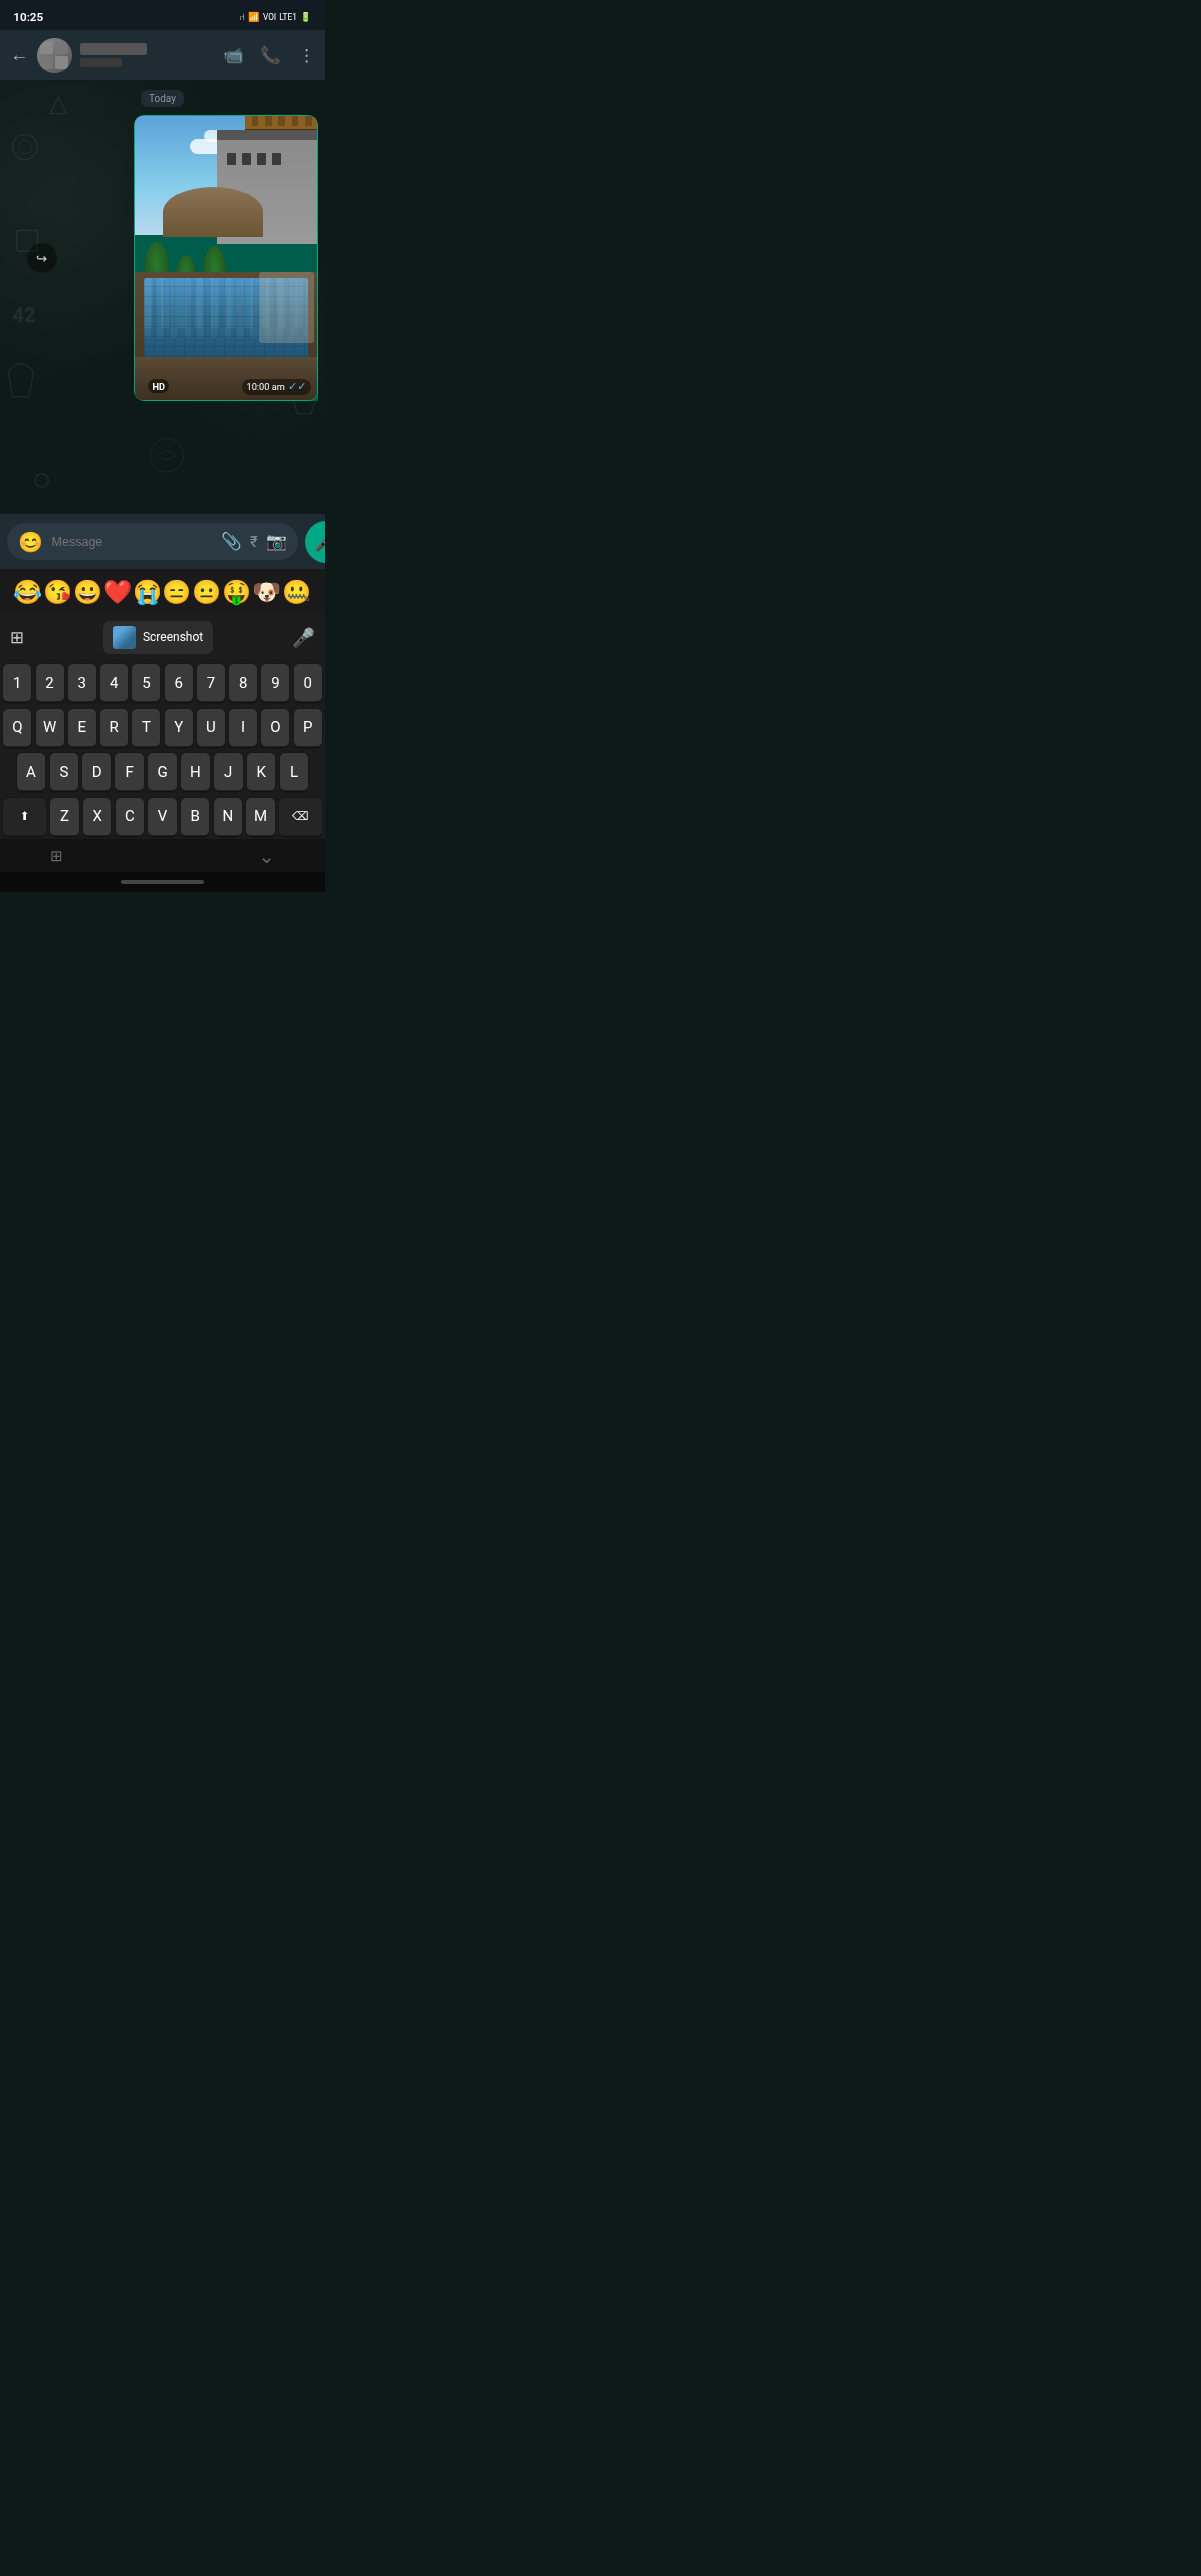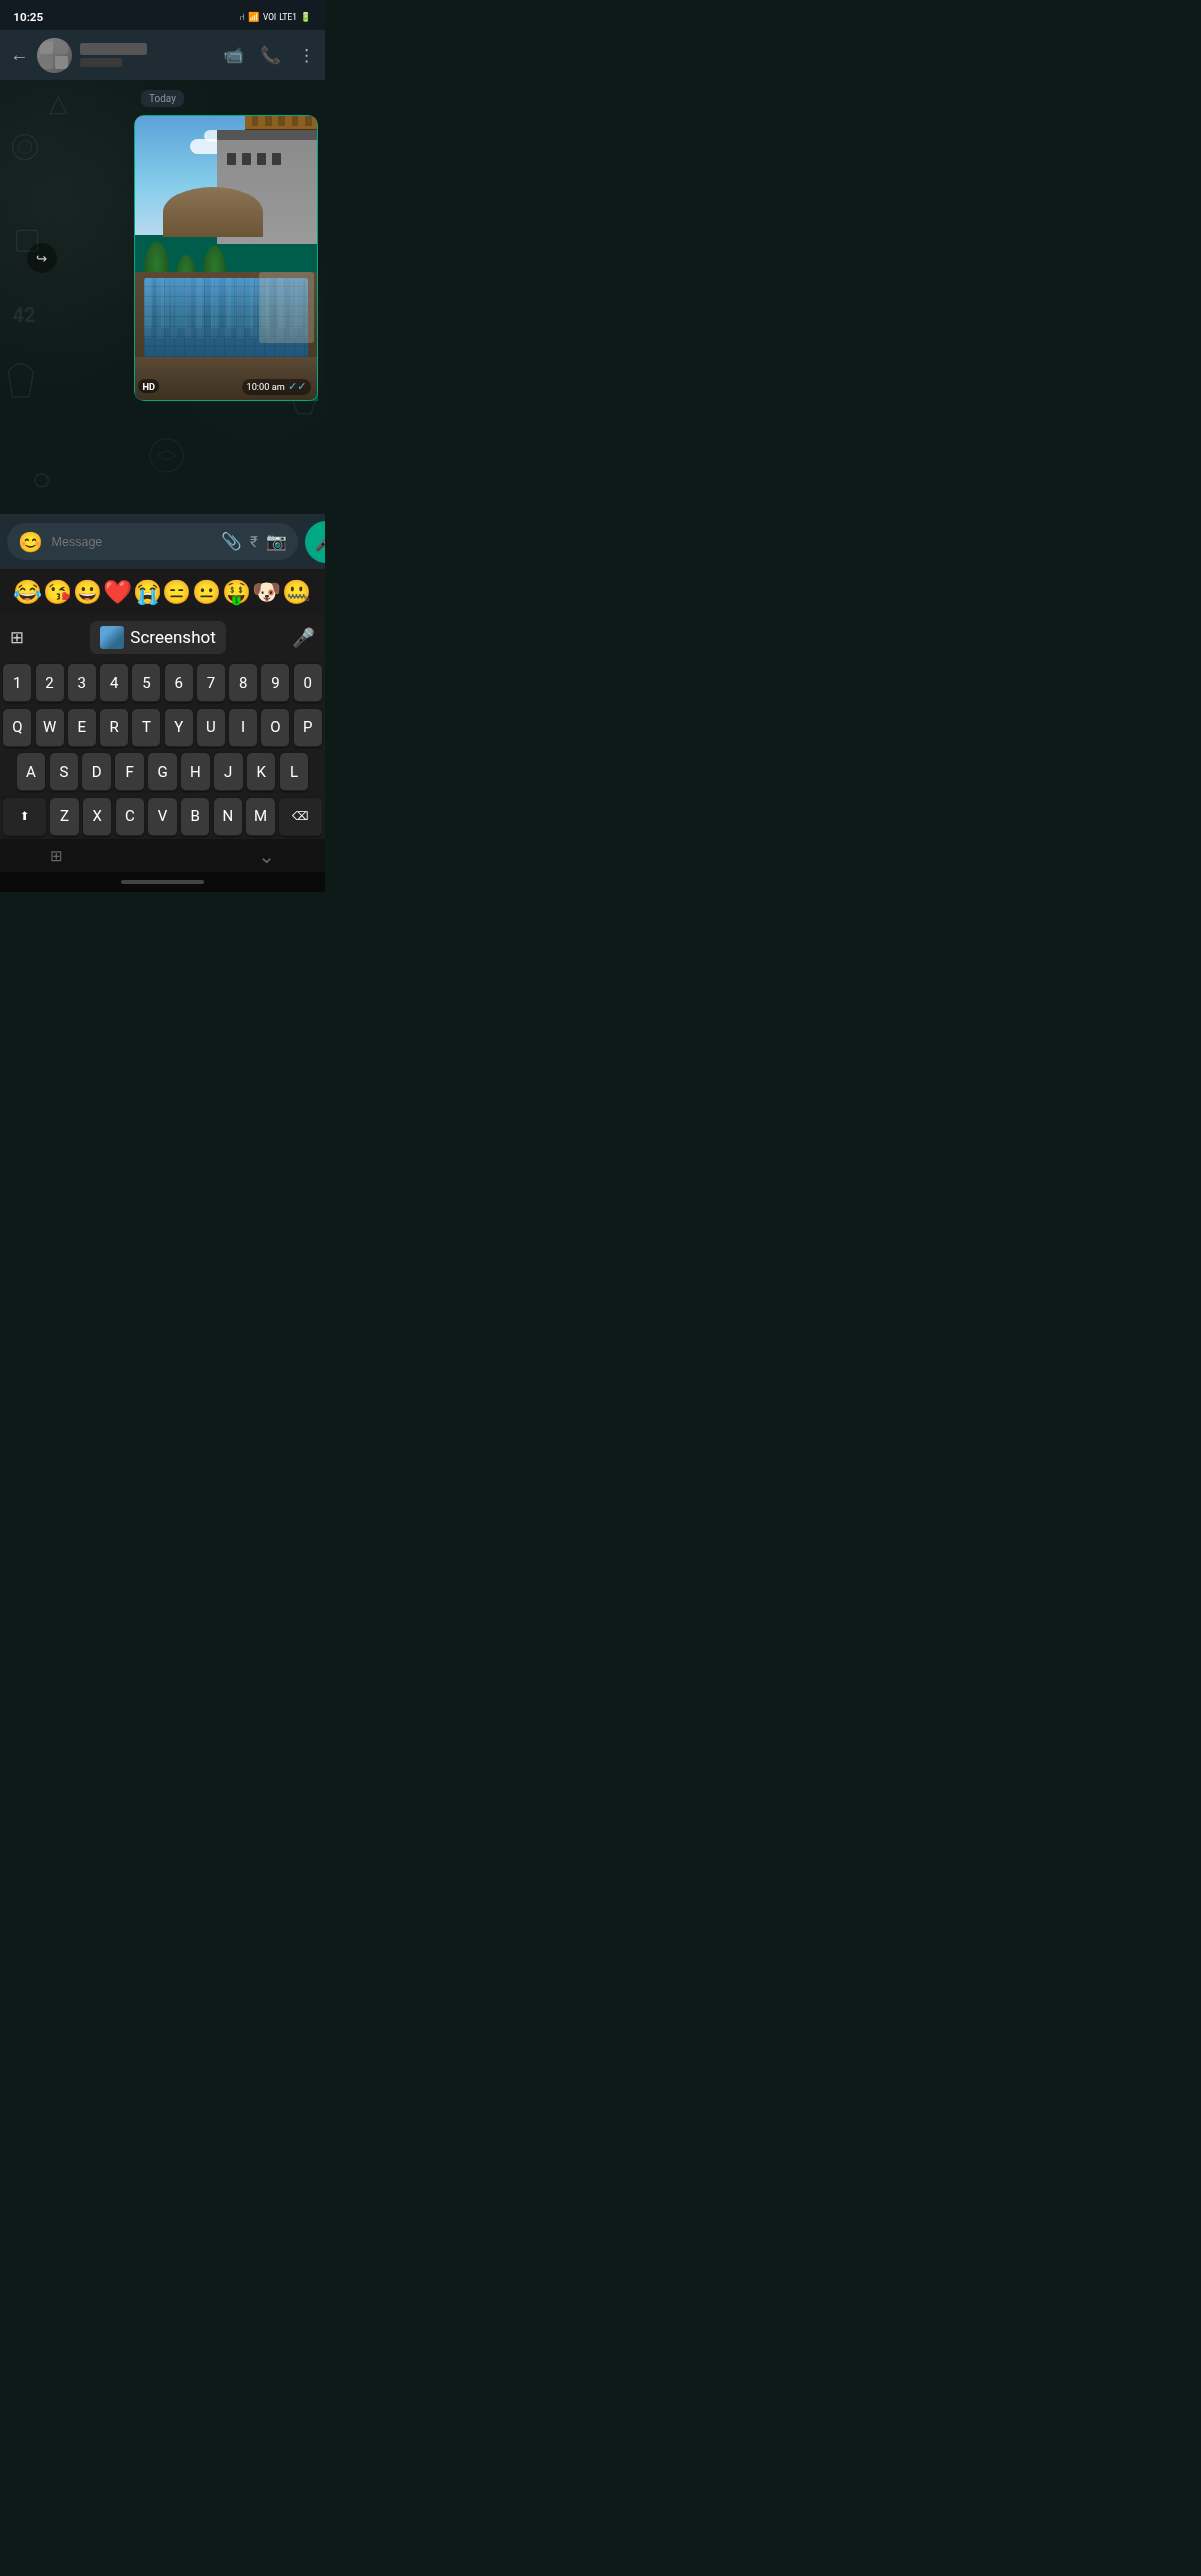--- a/index.html
+++ b/index.html
@@ -245,21 +245,21 @@
       background: repeating-linear-gradient(
         180deg,
         #6b4c1a 0px, #6b4c1a 3.3px,
         #8b6020 3.3px, #8b6020 6.7px
       );
       border-bottom: 2.5px solid #4a3010;
     }
     .hd-badge {
       position: absolute;
       bottom: 6.7px;
-      left: 3px;
+      left: 13px;
       background: rgba(0,0,0,0.5);
       color: #fff;
       font-size: 9.2px;
       font-weight: 700;
       padding: 1.7px 4.2px;
       border-radius: 7px;
     }
     .msg-meta {
       position: absolute;
       bottom: 5px;
@@ -378,21 +378,21 @@
     }
     .kb-suggestion-thumb {
       width: 23.4px;
       height: 23.4px;
       border-radius: 3.3px;
       background: linear-gradient(135deg, #4a90c4, #2d6a8c);
       overflow: hidden;
       position: relative;
     }
     .kb-suggestion-text {
-      font-size: 17px;
+      font-size: 12px;
       color: #fff;
     }
     .kb-mic {
       font-size: 18.4px;
       color: #ccc;
       cursor: pointer;
     }
 
     .kb-row {
       display: flex;

